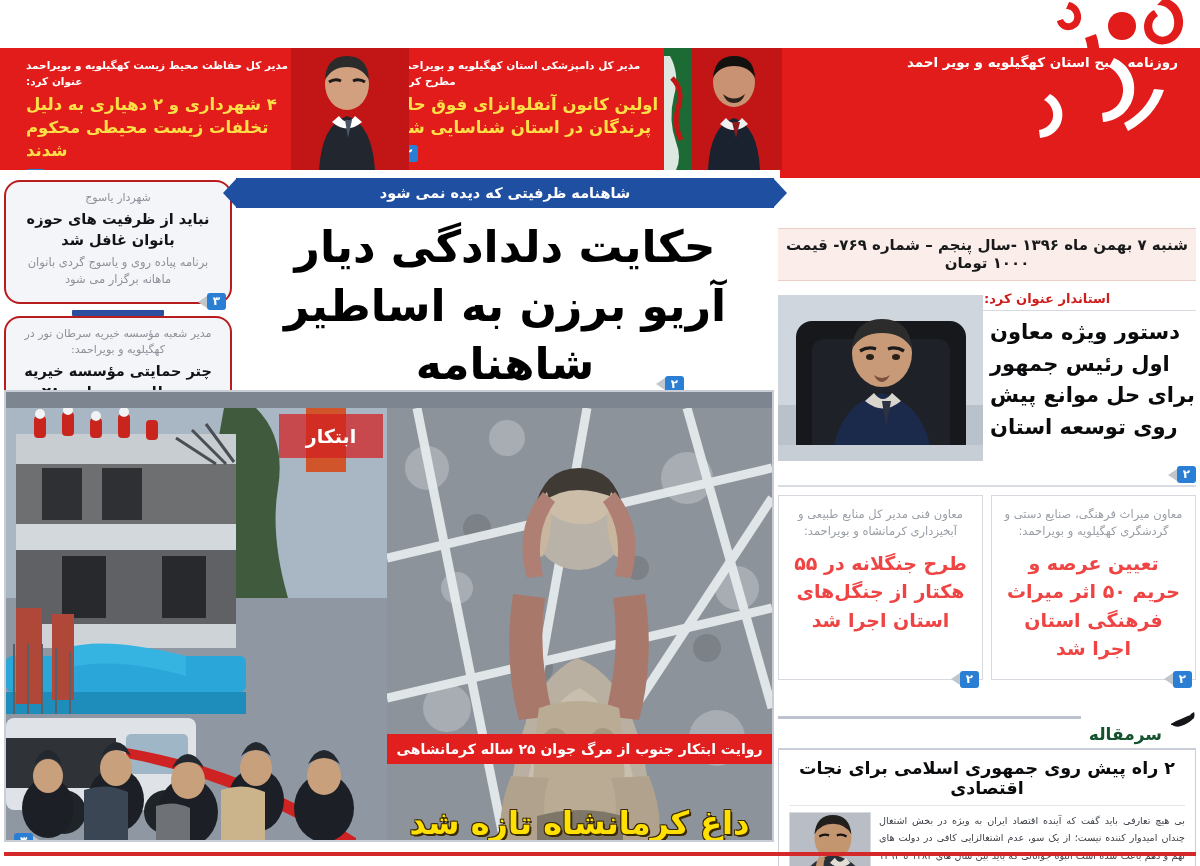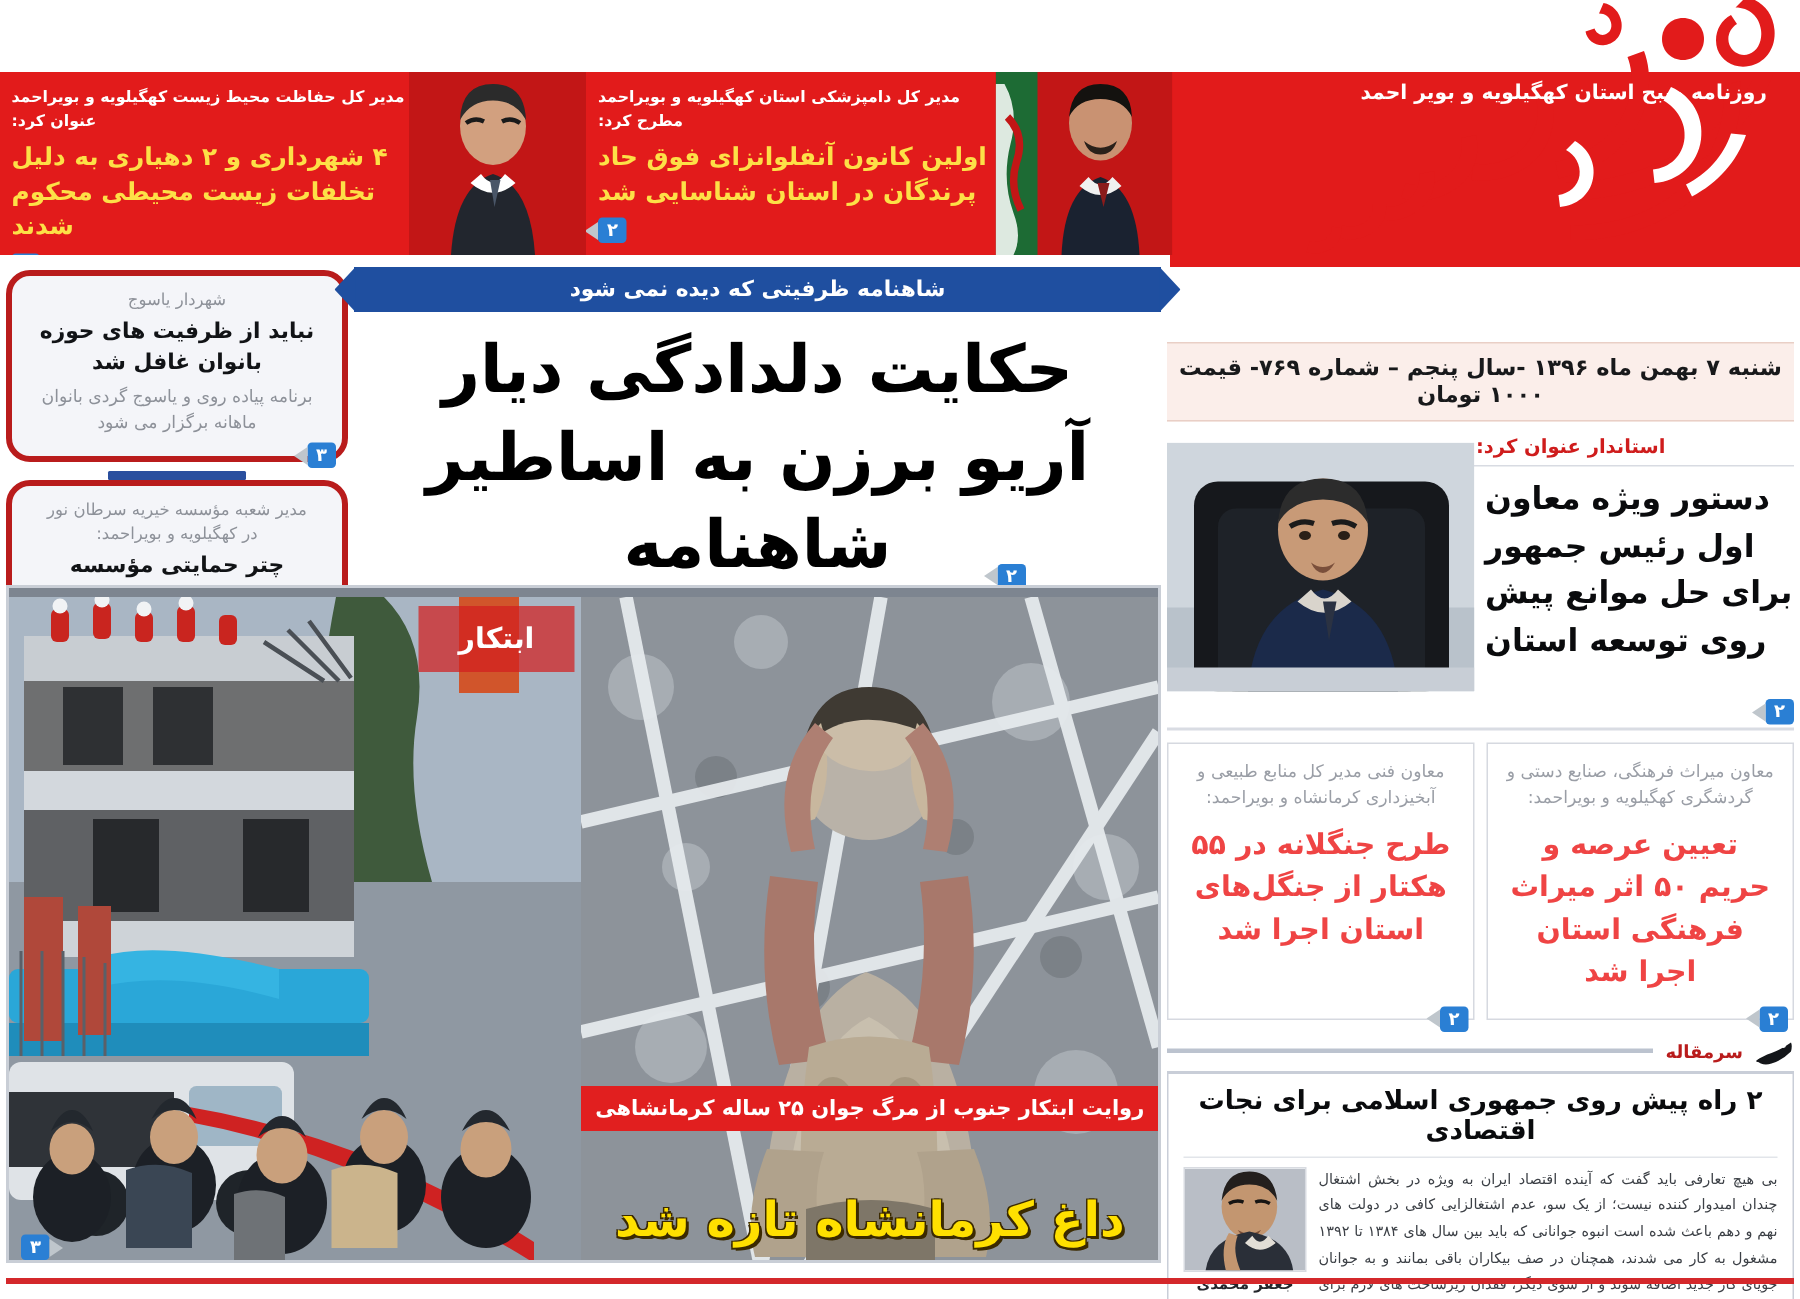--- a/index.html
+++ b/index.html
@@ -33,21 +33,21 @@
     text-align: right; color: #ffffff; font-size: 13.5px; font-weight: bold;
     letter-spacing: .3px; z-index: 4; direction: rtl;
   }
 
   .redbanner {
     position: absolute; left: 0; top: 48px; width: 782px; height: 122px;
     background: #e21b1b; overflow: hidden;
   }
   .banner-cell { position: absolute; top: 0; height: 122px; }
   .bc-right { right: 0; width: 391px; }
-  .bc-left  { left: 0;  width: 391px; }
+  .bc-left  { left: 18px;  width: 391px; }
 
   .bc-photo { position: absolute; top: 0; height: 122px; width: 118px; overflow: hidden; }
   .bc-right .bc-photo { right: 0; }
   .bc-left  .bc-photo { right: 0; }
 
   .bc-text { position: absolute; top: 10px; left: 8px; width: 262px; text-align: left; direction: rtl; }
   .bc-kicker { color: #ffffff; font-size: 10.5px; font-weight: bold; line-height: 1.5; margin-bottom: 3px; }
   .bc-title  { color: #fde047; font-size: 16.5px; font-weight: bold; line-height: 1.42; }
 
   .pagebadge {
@@ -59,21 +59,21 @@
     content: ""; position: absolute; left: -9px; top: 50%;
     transform: translateY(-50%);
     border-top: 6px solid transparent; border-bottom: 6px solid transparent;
     border-right: 9px solid #bfc6cc;
   }
   .bc-badge { margin-top: 4px; }
 
   
   .sidebar { position: absolute; left: 4px; top: 180px; width: 228px; }
   .brief {
-    background: #f4f5f9; border: 4px solid #b91c1c; border-radius: 16px;
+    background: #f4f5f9; border: 2px solid #b91c1c; border-radius: 16px;
     padding: 8px 18px 14px; margin-bottom: 6px; position: relative;
     text-align: center; direction: rtl;
   }
   .brief-kicker { color: #8d9199; font-size: 11px; line-height: 1.45; }
   .brief-title  { color: #111316; font-size: 14.5px; font-weight: bold; line-height: 1.45; margin: 3px 0; }
   .brief-sub    { color: #8d9199; font-size: 11.5px; line-height: 1.5; }
   .brief .pagebadge { position: absolute; right: 4px; bottom: -8px; }
   .brief-sep {
     width: 92px; height: 6px; background: #2a4f9e; margin: 2px auto 0;
     border-radius: 1px;
@@ -129,21 +129,21 @@
   .sbox-kicker { color: #9a9ea6; font-size: 11.5px; line-height: 1.5; }
   .sbox-title  { color: #ef4444; font-size: 19px; font-weight: bold; line-height: 1.5; margin-top: 8px; }
   .sbox .pagebadge { position: absolute; right: 3px; bottom: -9px; }
 
   
   .editorial { position: relative; }
   .edit-head {
     display: flex; align-items: center; gap: 8px; justify-content: flex-start;
     direction: rtl; margin-bottom: 4px;
   }
-  .edit-head-label { color: #b91c1c; font-size: 12px; font-weight: bold; white-space: nowrap; }
+  .edit-head-label { color: #14532d; font-size: 17px; font-weight: bold; white-space: nowrap; margin-top: 32px; }
   .edit-head-rule { flex: 1; height: 3px; background: #bcc3cf; }
   .pen-icon { width: 26px; height: 18px; }
 
   .edit-box { border: 1px solid #c9ced8; border-top: 2px solid #c9ced8; padding: 8px 10px 10px; }
   .edit-title {
     text-align: center; color: #0a0b0d; font-size: 17.5px; font-weight: bold;
     padding-bottom: 7px; border-bottom: 1px solid #e2e5ea; margin-bottom: 6px;
   }
   .edit-body { display: flex; gap: 8px; direction: rtl; }
   .edit-text {
@@ -152,21 +152,21 @@
   }
   .edit-author { width: 82px; text-align: center; }
   .edit-author-photo { width: 82px; height: 70px; overflow: hidden; border: 1px solid #d8dbe1; }
   .edit-author-name { color: #23262b; font-size: 10px; font-weight: bold; margin-top: 3px; }
 
   
   .montage {
     position: absolute; left: 4px; top: 390px; width: 770px; height: 452px;
     border: 2px solid #c9ced6; background: #7d8590; overflow: hidden;
   }
-  .ph { position: absolute; top: 6px; height: 452px; overflow: hidden; }
+  .ph { position: absolute; top: 16px; height: 452px; overflow: hidden; }
   .ph-right { right: 0; width: 385px; }
   .ph-left  { left: 0;  width: 383px; }
 
   .watermark {
     position: absolute; right: 6px; top: 6px; width: 104px; height: 44px;
     background: rgba(210,30,30,.72); z-index: 5;
     display: flex; align-items: center; justify-content: center;
     color: #ffffff; font-size: 19px; font-weight: bold; letter-spacing: 1px;
   }
   .montage-badge { position: absolute; left: 8px; bottom: 10px; z-index: 6; }

